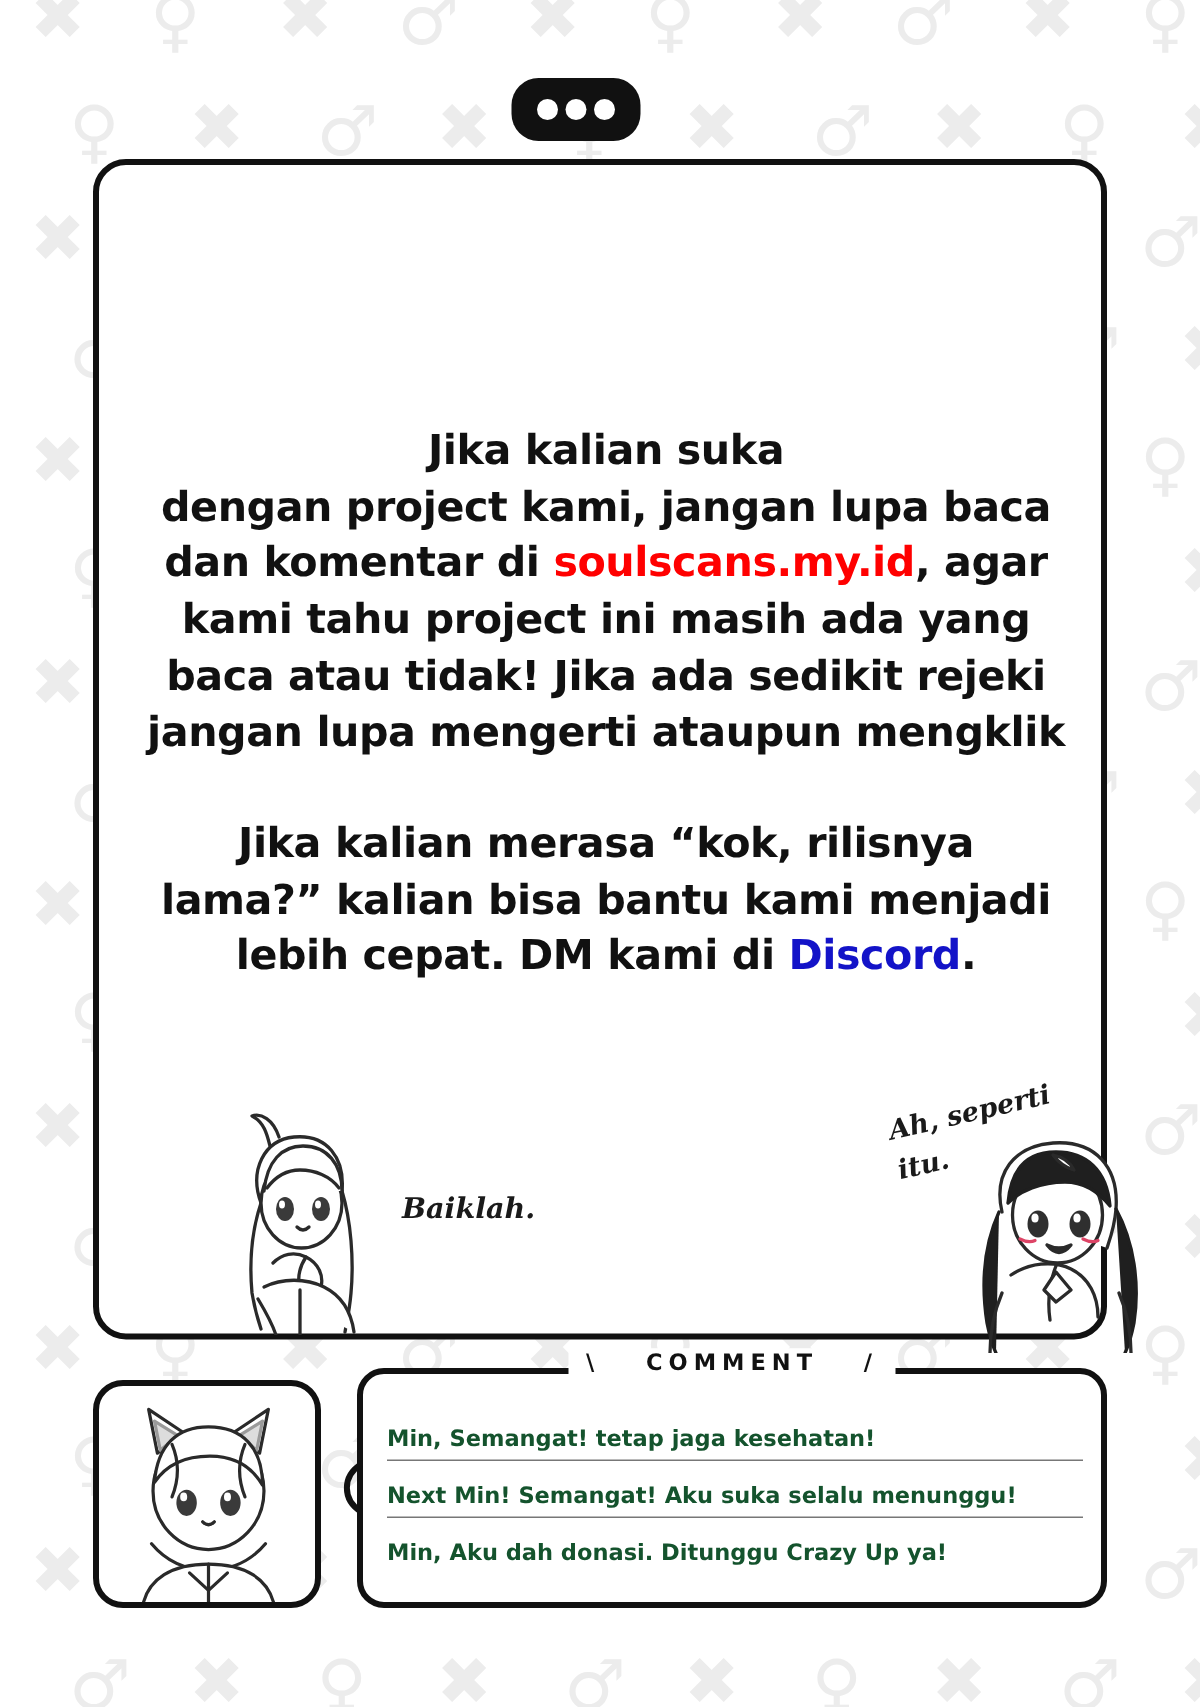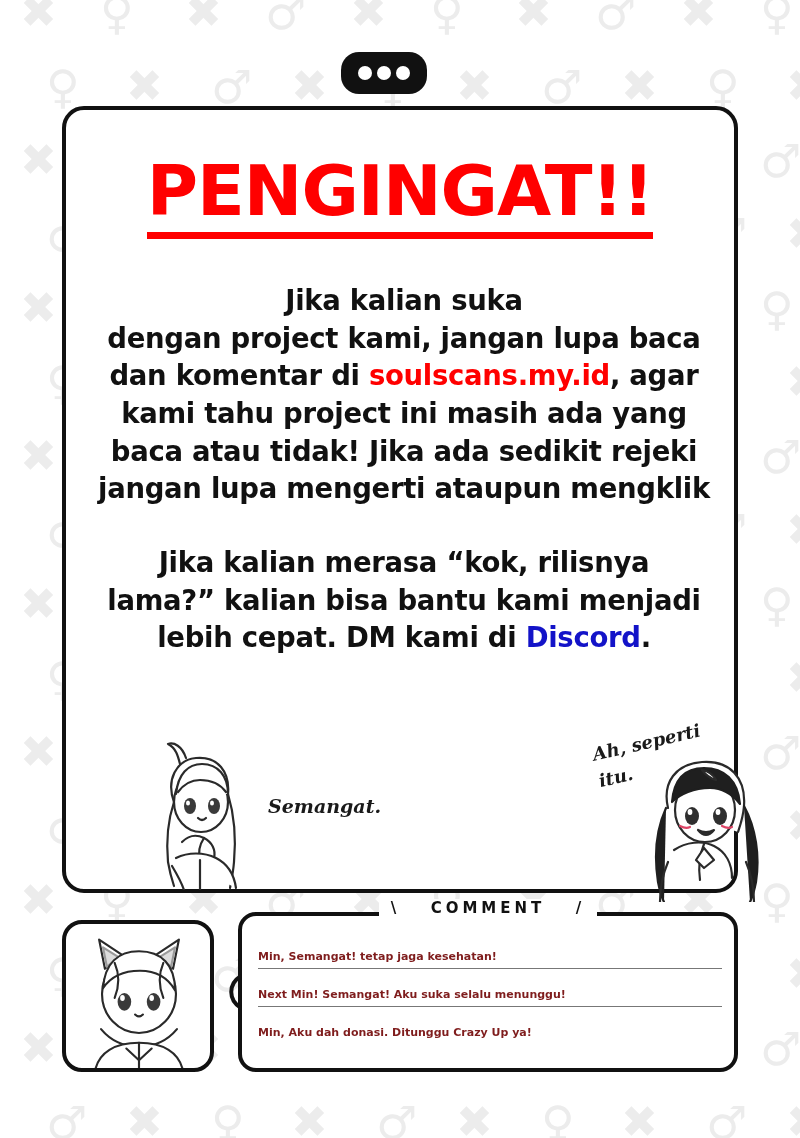--- a/index.html
+++ b/index.html
@@ -179,22 +179,22 @@
     font-size: 15px;
     letter-spacing: 4px;
     color: #111;
   }
   .comment-line {
     position: absolute;
     left: 16px;
     width: 464px;
     font-family: "DejaVu Sans", sans-serif;
     font-weight: bold;
-    font-size: 11px;
-    color: #7f1d1d;
+    font-size: 15px;
+    color: #14532d;
     border-bottom: 1.5px solid #777;
     padding-bottom: 5px;
     box-sizing: border-box;
     white-space: nowrap;
   }
   #cl0 { top: 34px; }
   #cl1 { top: 72px; }
   #cl2 { top: 110px; border-bottom: none; }
 
   
@@ -374,23 +374,20 @@
   </div>
 
 <div id="panel-tab">
   <span class="dot"></span>
   <span class="dot"></span>
   <span class="dot"></span>
 </div>
 
 <div id="main-panel">
 
-  <div id="title-wrap">
-    <div id="title">PENGINGAT!!</div>
-  </div>
 
   <div id="body-text">
     <div class="para1">
       <div>Jika kalian suka</div>
       <div>dengan project kami, jangan lupa baca</div>
       <div>
         <span>dan komentar di&nbsp;</span><span class="hl-red">soulscans.my.id</span><span>, agar</span>
       </div>
       <div>kami tahu project ini masih ada yang</div>
       <div>baca atau tidak! Jika ada sedikit rejeki</div>
@@ -400,21 +397,21 @@
     <div class="para2">
       <div>Jika kalian merasa “kok, rilisnya</div>
       <div>lama?” kalian bisa bantu kami menjadi</div>
       <div>
         <span>lebih cepat. DM kami di&nbsp;</span><span class="hl-blue">Discord</span><span>.</span>
       </div>
     </div>
   </div>
 
   <div class="handwrite" id="note-left">
-    <div>Semangat.</div>
+    <div>Baiklah.</div>
   </div>
   <div class="handwrite" id="note-right">Ah, seperti itu.</div>
 
   <svg class="char" id="char-left" viewBox="0 0 140 150">
     <g fill="none" stroke="#2a2a2a" stroke-width="2.2" stroke-linecap="round" stroke-linejoin="round">
       <path d="M44 18 C40 6 32 2 26 4 C34 8 36 16 38 24" fill="#fff"></path>
       <path d="M32 62 C24 40 34 20 54 18 C76 16 88 32 86 54 C85 66 82 74 80 80" fill="#fff"></path>
       <path d="M32 62 C26 80 24 100 26 122 C28 134 30 140 32 146" fill="#fff"></path>
       <path d="M86 54 C92 74 94 100 92 122 C91 134 89 142 88 148" fill="#fff"></path>
       <ellipse cx="59" cy="62" rx="27" ry="30" fill="#fff"></ellipse>

